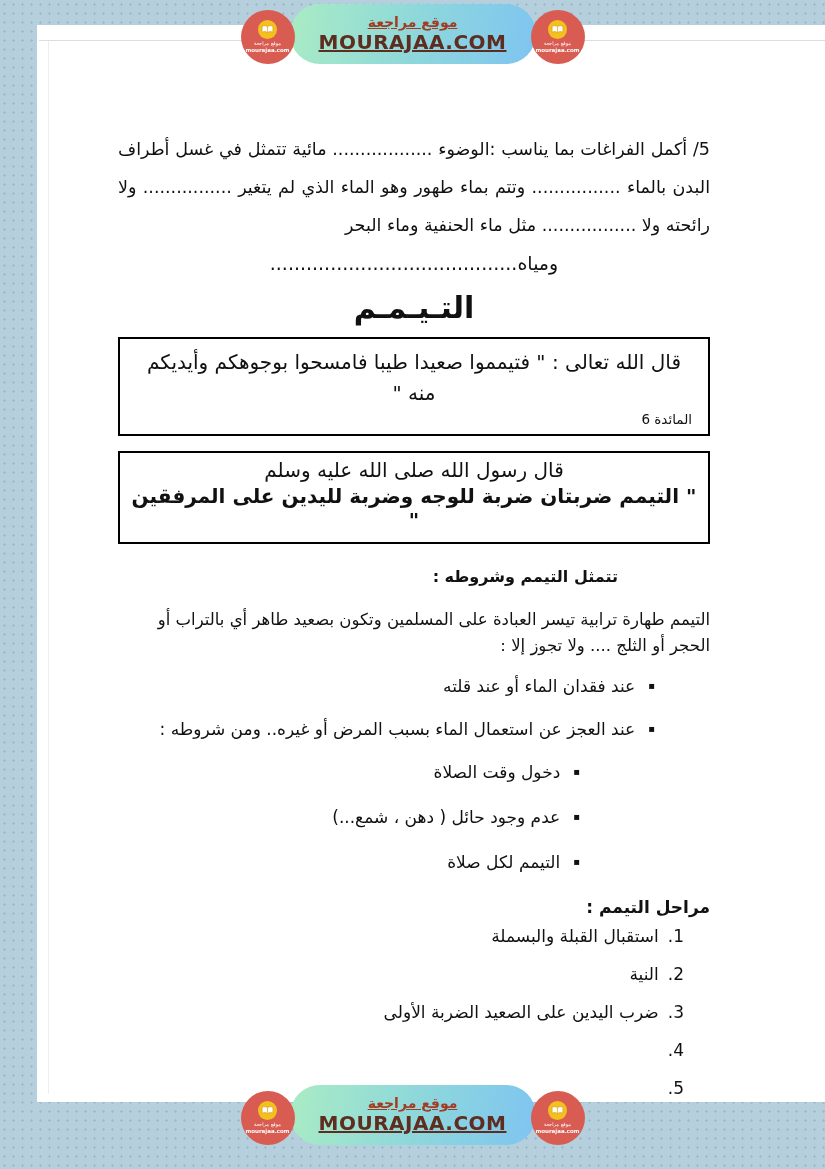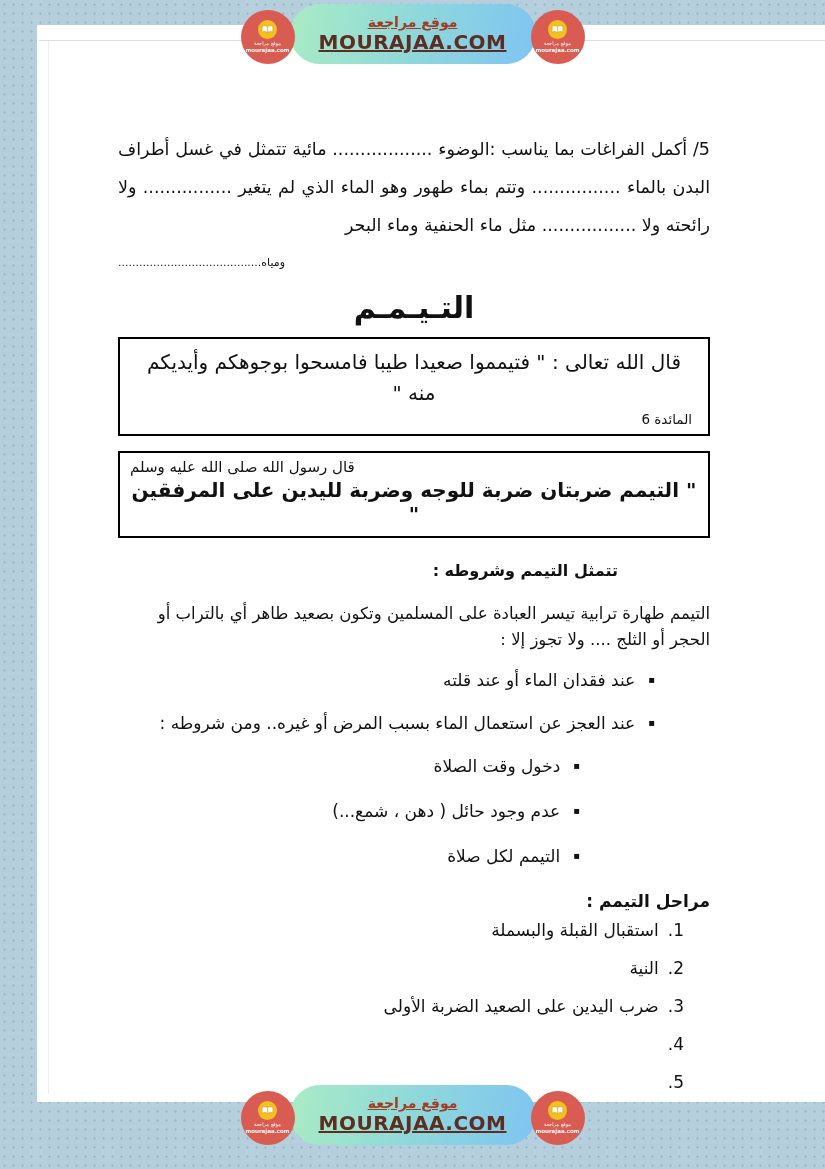--- a/index.html
+++ b/index.html
@@ -27,28 +27,28 @@
   .site-domain { font-size:20px; font-weight:bold; color:#5e2d20; text-decoration:underline; letter-spacing:.5px; cursor:pointer; }
   .logo-circle { width:54px; height:54px; border-radius:50%; background:#d85c52; flex:0 0 auto; z-index:6;
     display:flex; flex-direction:column; align-items:center; justify-content:center; gap:1px; margin:6px -5px 0; }
   .logo-badge { width:19px; height:19px; border-radius:50%; background:#f2c11e;
     display:flex; align-items:center; justify-content:center; }
   .logo-ar { font-size:5px; color:#fff; line-height:6px; }
   .logo-domain { font-size:5.5px; color:#fff; font-weight:bold; line-height:7px; }
 
   .content { position:absolute; left:81px; top:105px; width:592px; direction:rtl; }
   .question { font-size:17.5px; line-height:38px; text-align:justify; }
-  .question-tail { font-size:11px; line-height:38px; text-align:left; }
+  .question-tail { font-size:19px; line-height:38px; text-align:center; }
   .page-title { font-size:30px; font-weight:bold; text-align:center; margin:8px 0 12px; }
   .vbox { border:2px solid #000; }
   .quran-box { padding:8px 16px 2px; }
   .quran-text { font-size:20px; line-height:1.55; text-align:center; }
   .quran-ref { font-size:13.5px; text-align:right; padding:2px 0 5px 22px; }
   .hadith-box { margin-top:15px; padding:5px 10px 10px; }
-  .hadith-intro { font-size:15px; text-align:left; }
+  .hadith-intro { font-size:20px; text-align:center; }
   .hadith-text { font-size:20px; font-weight:bold; text-align:center; margin-top:2px; }
   .def-heading { font-size:16px; font-weight:bold; margin:23px 92px 21px 0; }
   .def-paragraph { font-size:16.5px; line-height:26px; margin-bottom:17px; }
   ul.cond { list-style:none; }
   ul.cond li { display:flex; gap:13px; align-items:center; font-size:17px; }
   ul.l1 li { margin:0 55px 23px 0; }
   ul.l2 li { margin:0 130px 25px 0; }
   .bullet { font-size:10px; line-height:1; }
   .stages-heading { font-size:17px; font-weight:bold; margin:2px 0 9px; }
   ol.stages { list-style:none; margin-right:26px; }

